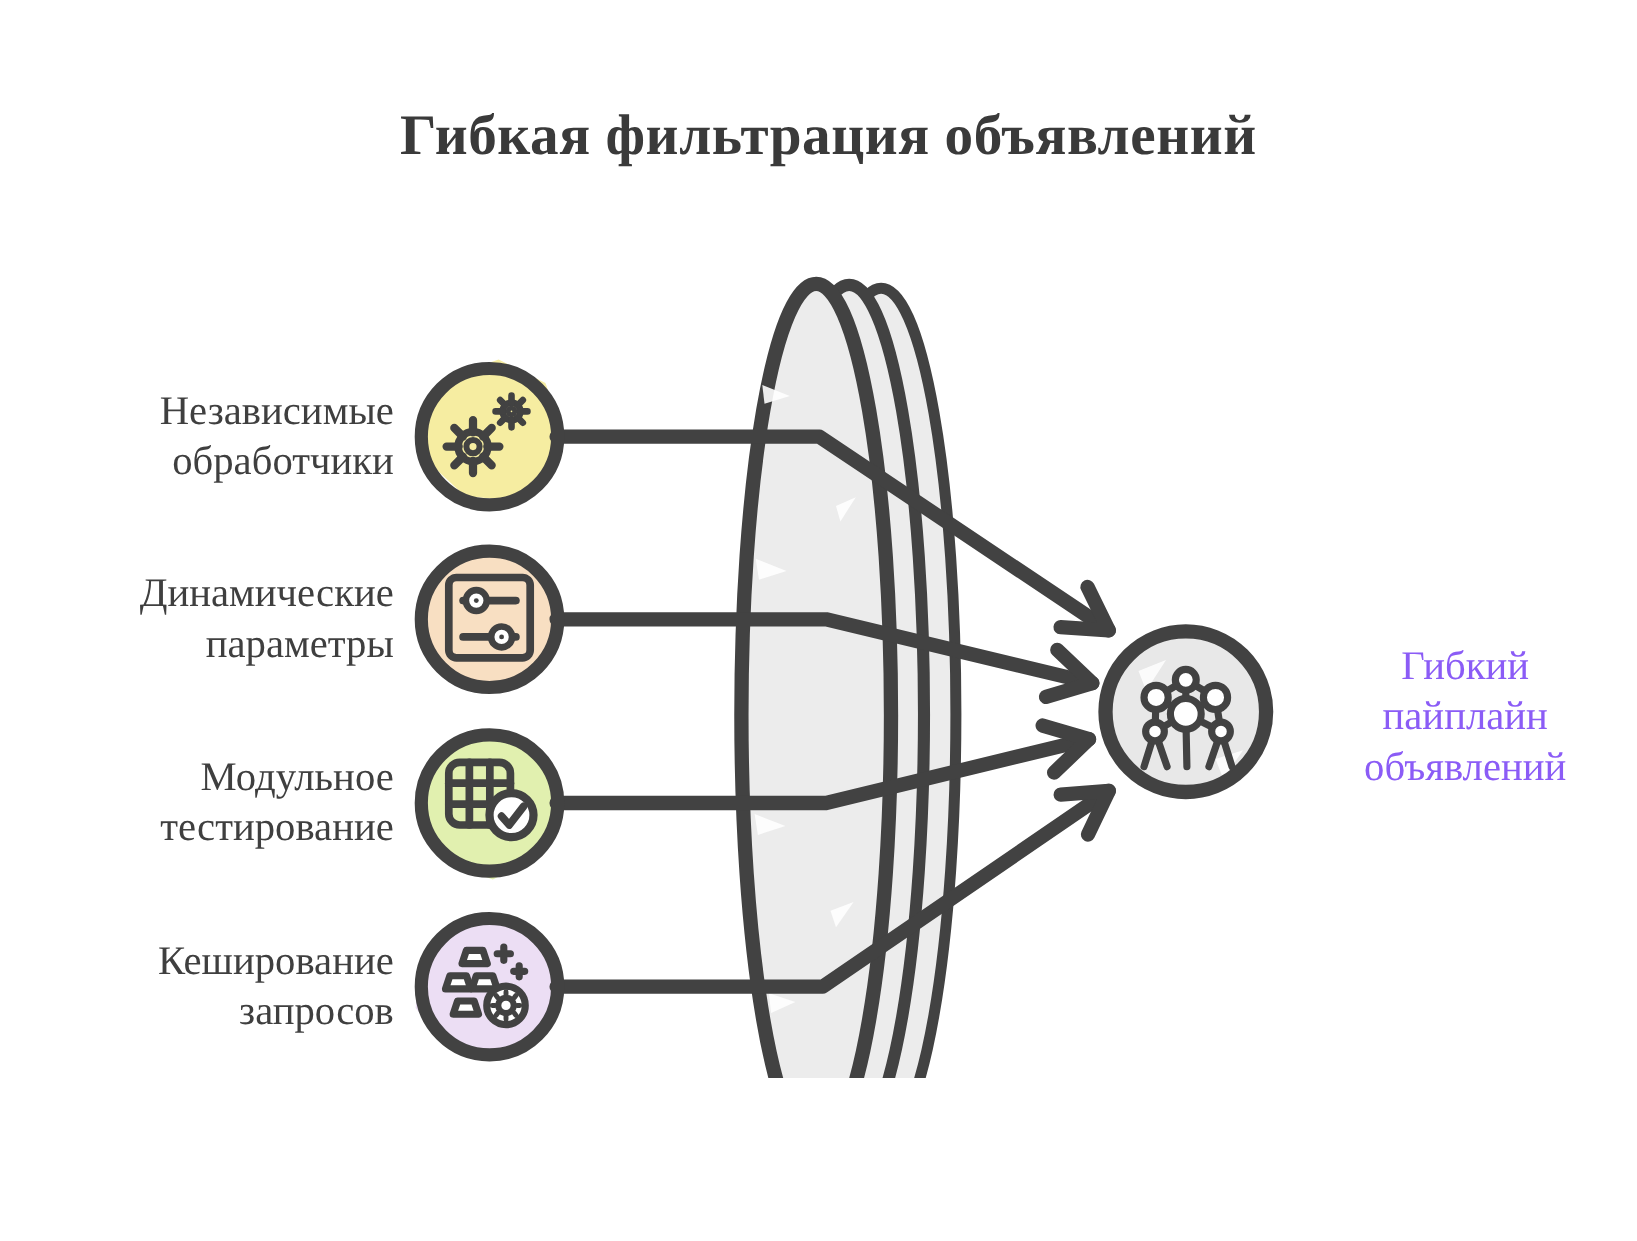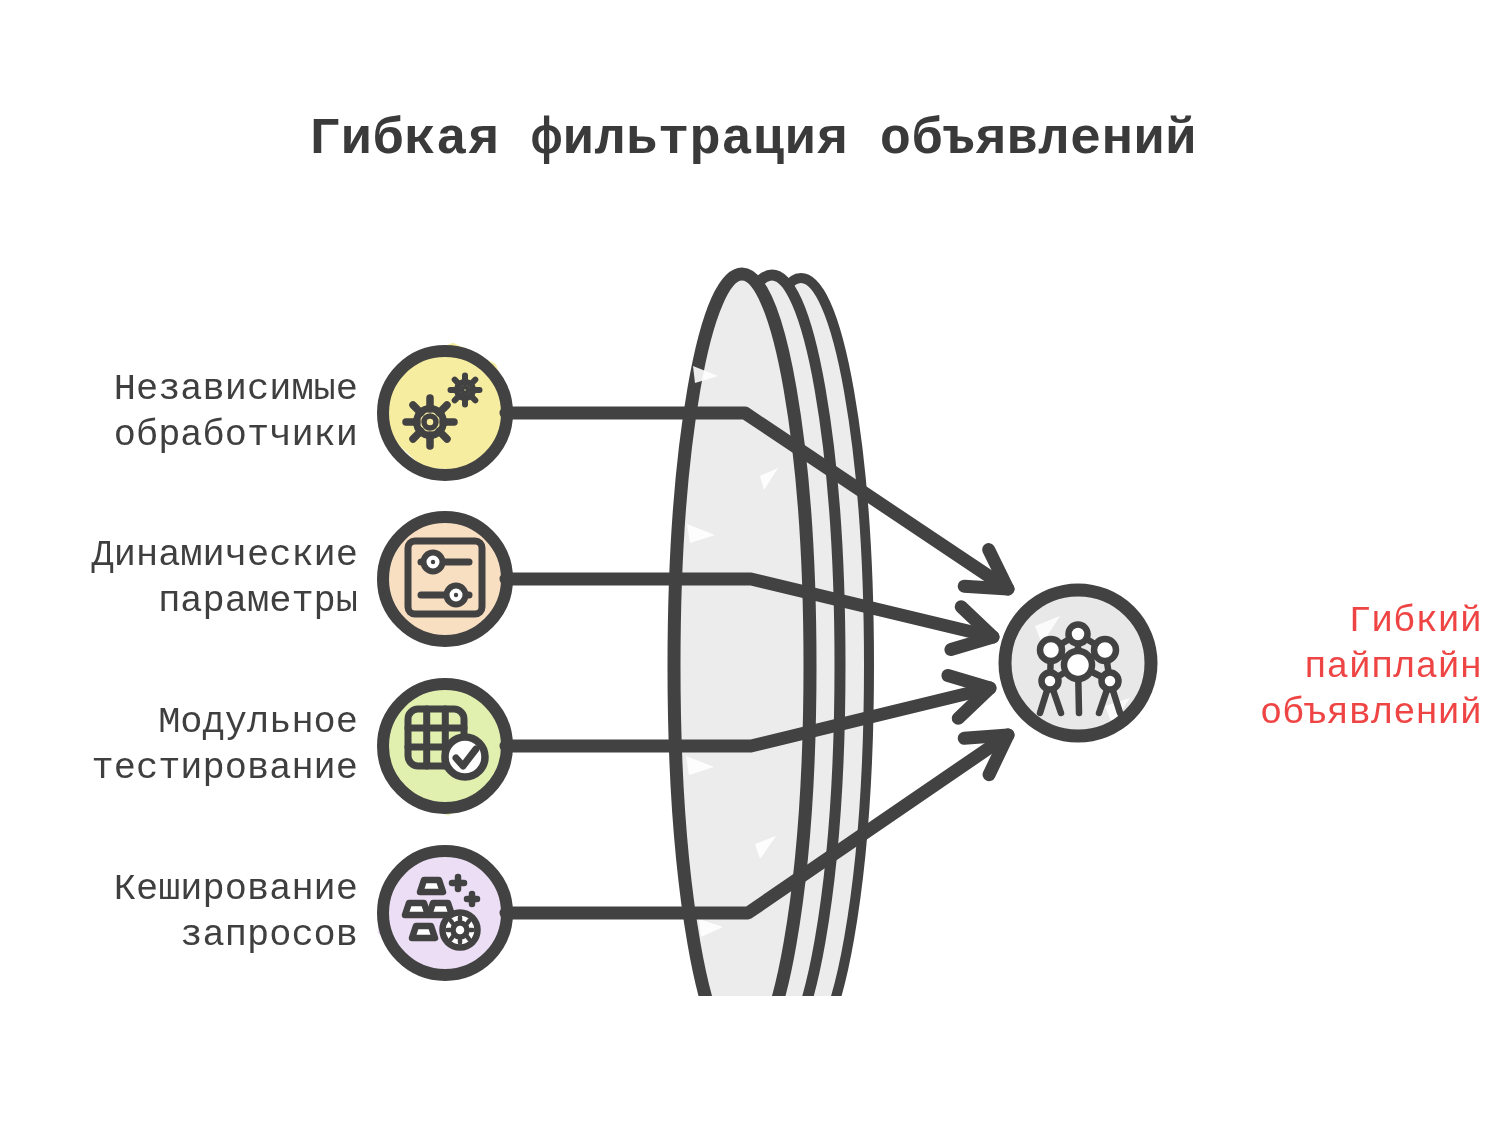--- a/index.html
+++ b/index.html
@@ -1,25 +1,25 @@
 <!DOCTYPE html>
 <html><head>
 <meta charset="utf-8">
 <style>
   html,body{margin:0;padding:0;background:#fff;}
   #canvas{position:relative;width:1488px;height:980px;background:#ffffff;overflow:hidden;
-          font-family:Liberation Mono, monospace;margin-top:16px;}
+          font-family:Liberation Serif, serif;}
   #art{position:absolute;left:0;top:0;}
   .title{position:absolute;top:98px;left:18px;width:1470px;text-align:center;
          font-weight:700;font-size:52px;line-height:1;letter-spacing:.5px;color:#3a3a3a;}
   .src-label{position:absolute;right:1130px;width:360px;text-align:right;
              font-size:37px;line-height:1.24;color:#3f3f3f;white-space:pre-line;}
   .lbl-0{top:351px;} .lbl-1{top:517px;} .lbl-2{top:684px;} .lbl-3{top:851px;}
-  .target-label{position:absolute;left:1182px;top:583px;width:300px;text-align:right;
-                font-size:37px;line-height:1.24;color:#ef4444;white-space:pre-line;}
+  .target-label{position:absolute;left:1182px;top:583px;width:300px;text-align:center;
+                font-size:37px;line-height:1.24;color:#8b5cf6;white-space:pre-line;}
 </style>
 </head>
 <body>
 
 <div id="canvas">
 
   <svg id="art" width="1488" height="1128" viewBox="0 0 1488 1128">
     <defs>
       <path id="blob-shape" d="M 58,-24 L 38,-56 L -8,-68 L -48,-44 L -62,-6 L -52,36 L -12,60 L 34,54 L 64,18 Z"></path>
       <marker id="arrowhead" markerUnits="userSpaceOnUse" markerWidth="68" markerHeight="68" refX="52" refY="32" orient="auto">

